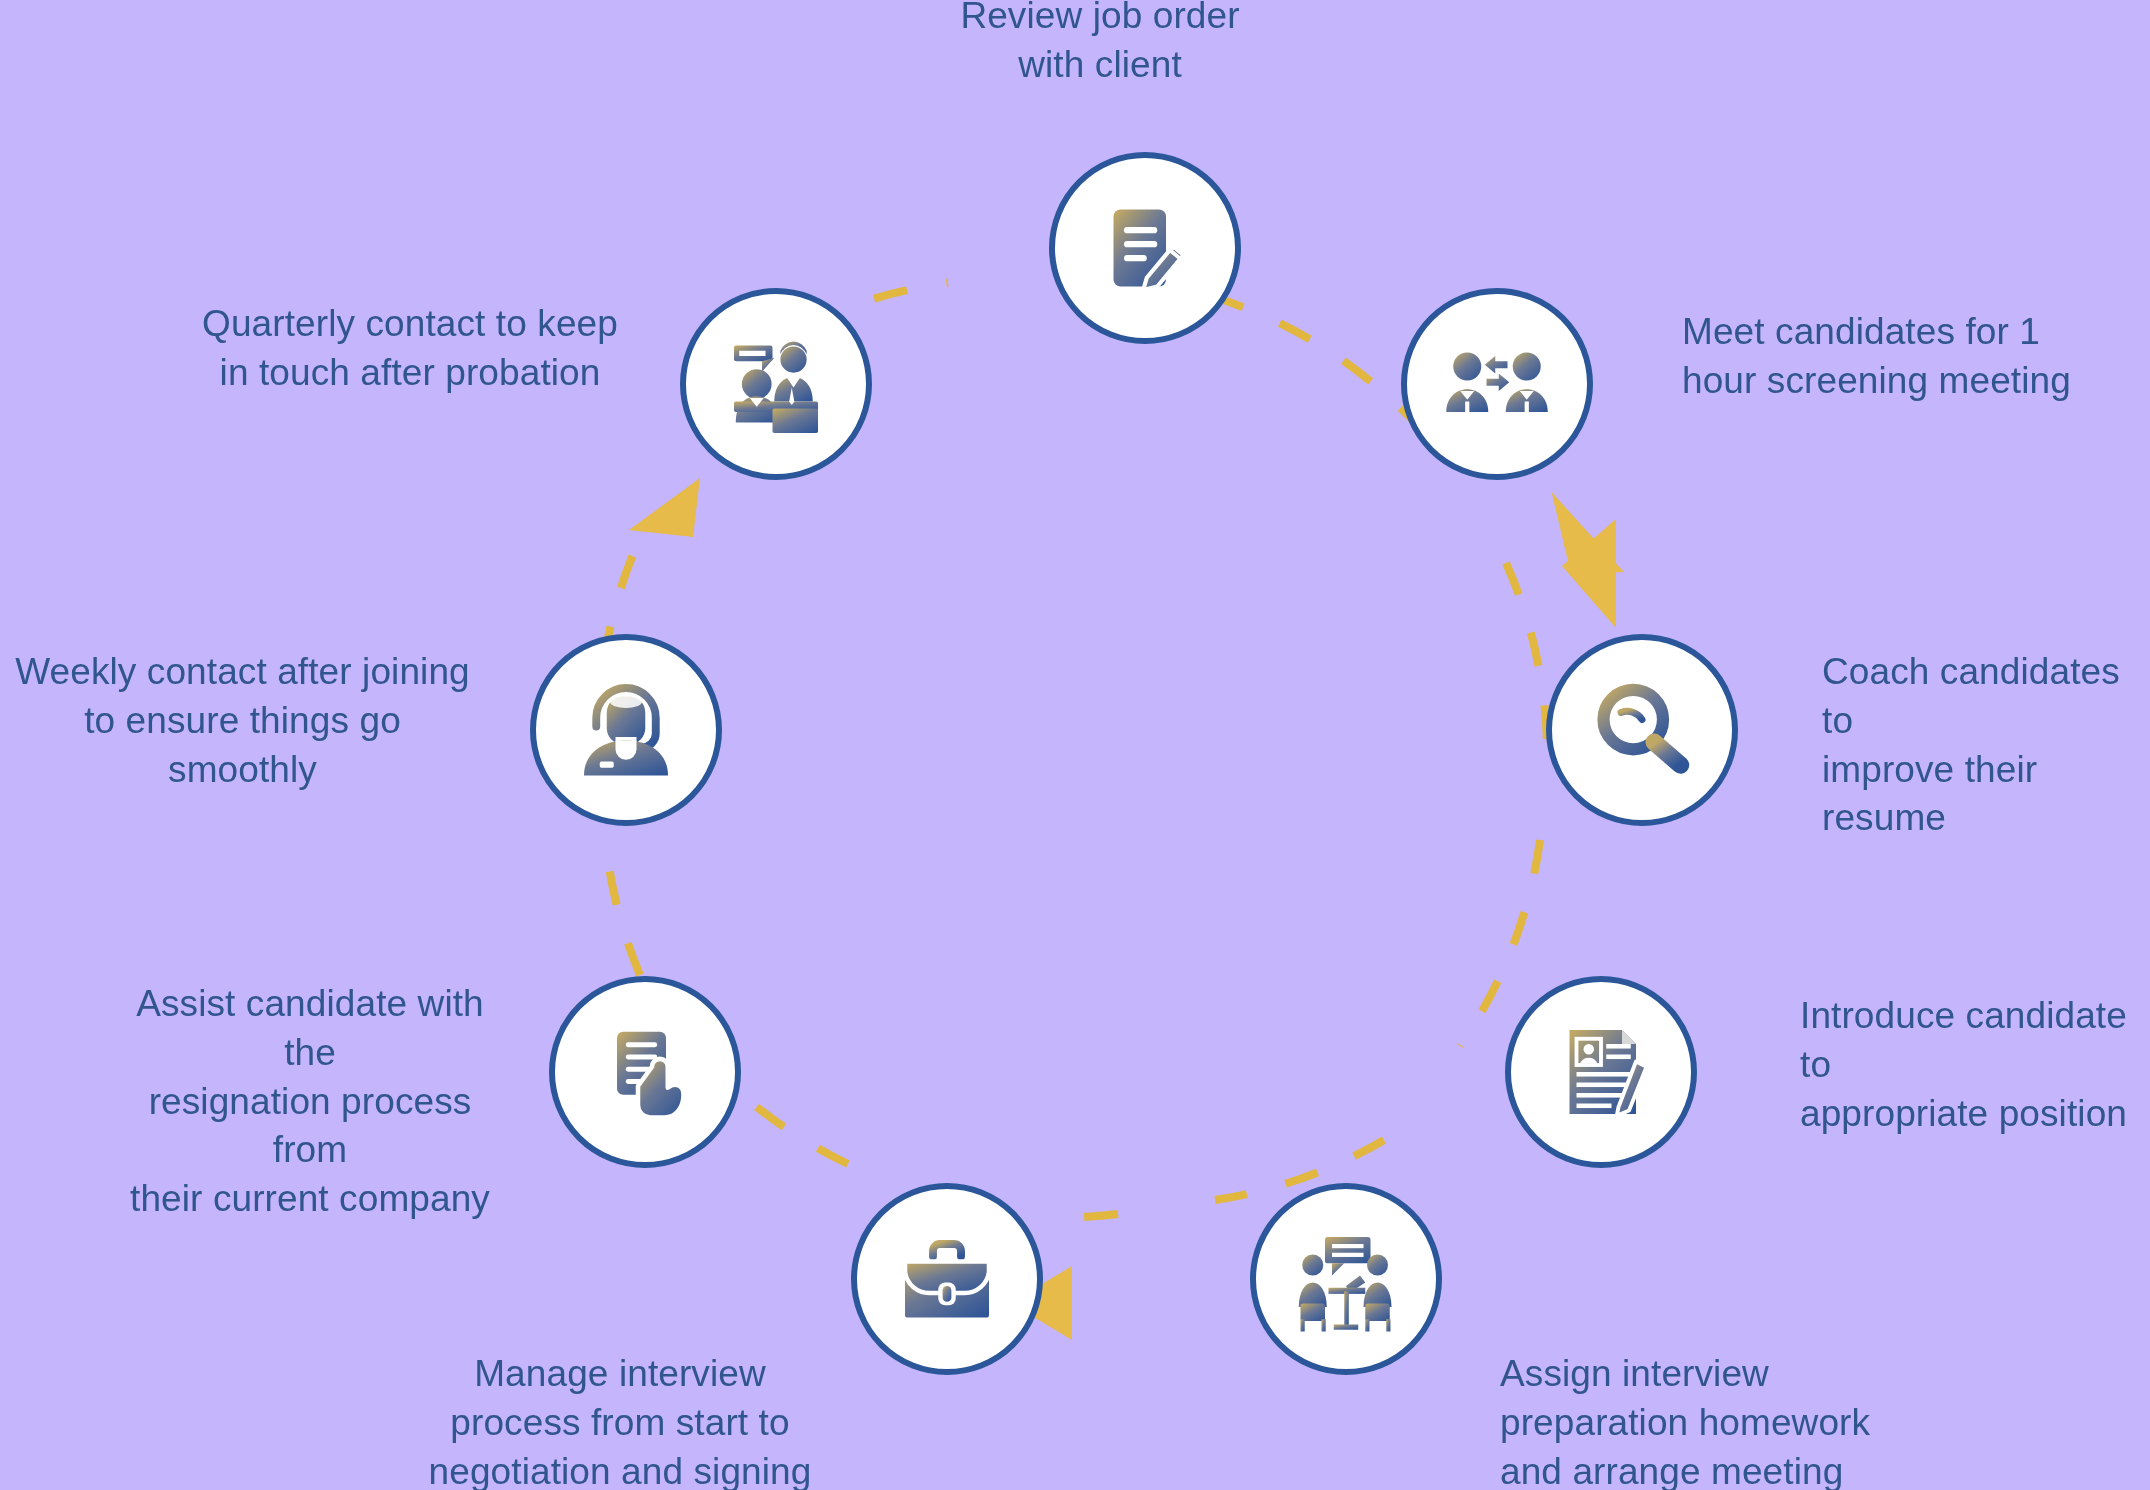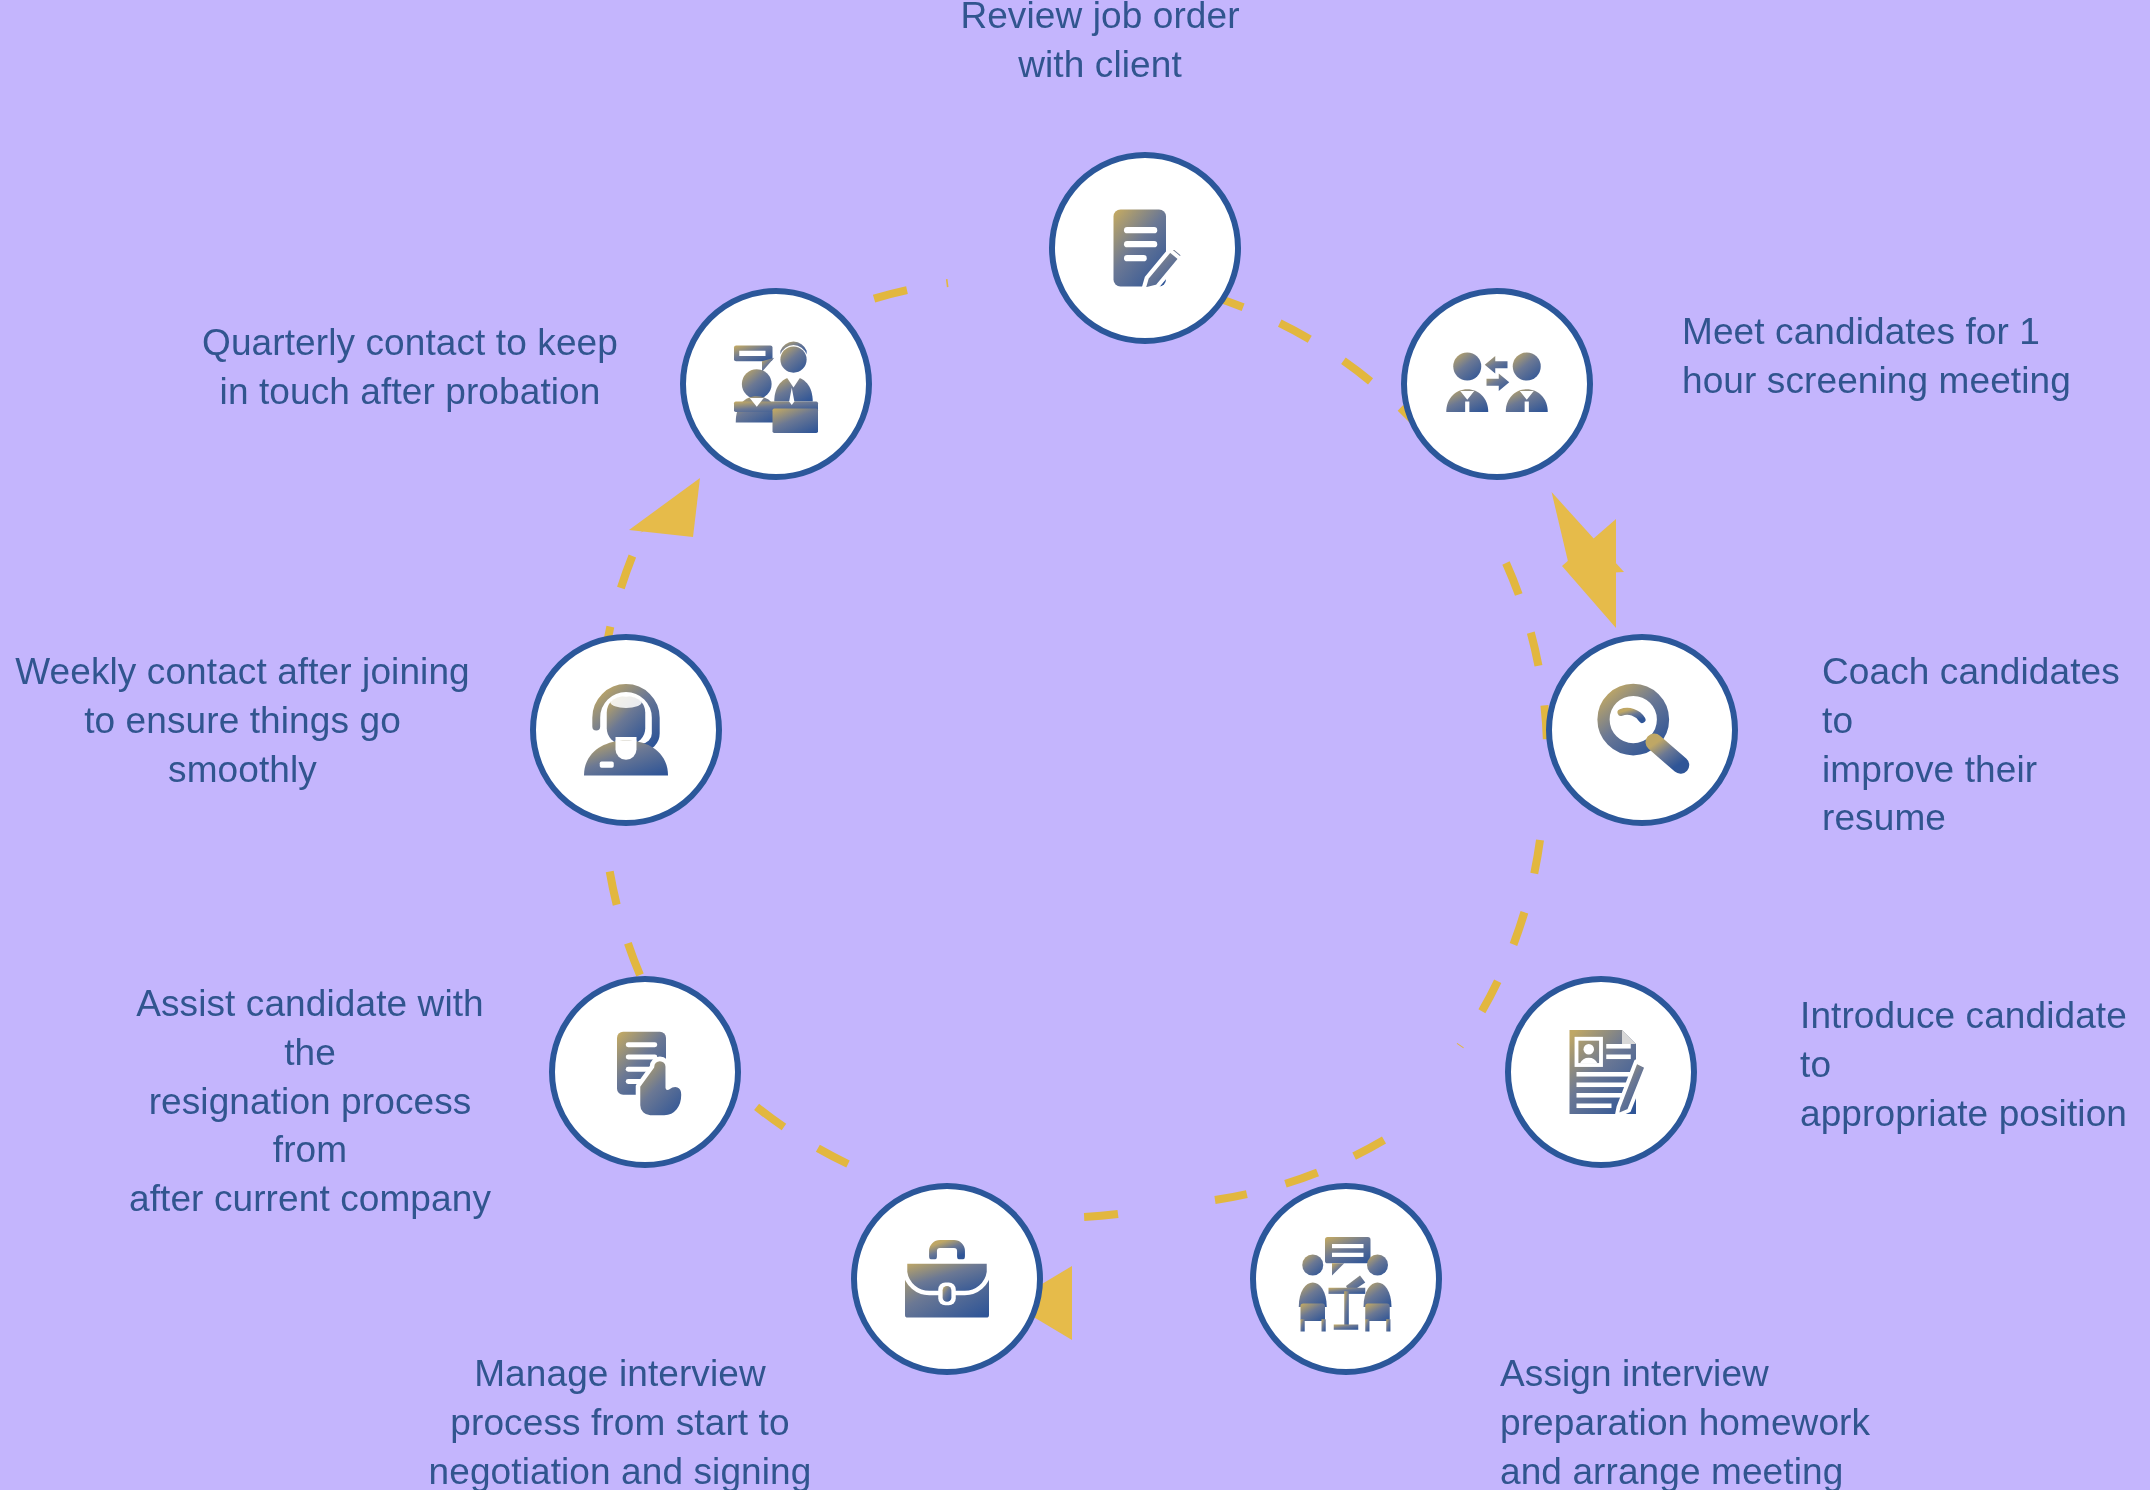--- a/index.html
+++ b/index.html
@@ -224,21 +224,21 @@
         <rect x="21" y="15" width="18" height="2.8" rx="1.4"></rect>
         <rect x="21" y="22" width="18" height="2.8" rx="1.4"></rect>
         <rect x="21" y="29" width="18" height="2.8" rx="1.4"></rect>
         <rect x="21" y="36" width="18" height="2.8" rx="1.4"></rect>
       </g>
       <path d="M36 29 a4.5 4.5 0 0 1 9 0 v12 c4 -3 9 -2 9 4 c0 7 -4 13 -11 13 h-8 a7 7 0 0 1 -7 -7 v-11 z" fill="url(#icoGrad2)" stroke="#fff" stroke-width="2.6" stroke-linejoin="round"></path>
     </svg>
   </div>
   <div class="label lbl-center" style="left:110px; top:980px; width:400px;">Assist candidate with the
 resignation process from
-after current company</div>
+their current company</div>
 
   <div class="node" style="left:530px; top:634px;">
     <svg viewBox="0 0 64 64">
       <path d="M15 30 v-5 a17 17 0 0 1 34 0 v9 a8 8 0 0 1 -8 8 h-4" fill="none" stroke="url(#icoGrad2)" stroke-width="4.5" stroke-linecap="round"></path>
       <rect x="21" y="13" width="22" height="27" rx="9" fill="url(#icoGrad2)"></rect>
       <ellipse cx="32" cy="16" rx="9" ry="3.4" fill="#fff" opacity="0.85"></ellipse>
       <path d="M26 36 h12 v7 a6 6 0 0 1 -12 0 z" fill="#fff"></path>
       <path d="M8 58 c0-13 11-20 24-20 s24 7 24 20 z" fill="url(#icoGrad2)"></path>
       <path d="M26 38 h12 v5 a6 6 0 0 1 -12 0 z" fill="#fff"></path>
       <rect x="17" y="50" width="8" height="3.5" rx="1" fill="#fff"></rect>
@@ -261,16 +261,16 @@
         <circle cx="21" cy="32" r="8.5"></circle>
         <path d="M9 54 c0-10 5-15 12-15 s12 5 12 15 z"></path>
         <rect x="8" y="42" width="48" height="6" rx="1"></rect>
         <rect x="30" y="46" width="26" height="14" rx="1"></rect>
       </g>
       <path d="M38 28 l4 6 l4 -6" fill="#fff"></path>
       <path d="M17 40 l4 5 l4 -5" fill="#fff"></path>
       <path d="M41 34 l1.5 8 l-1.5 2 l-1.5 -2 z" fill="#fff"></path>
     </svg>
   </div>
-  <div class="label lbl-center" style="left:185px; top:319px; width:450px;">Quarterly contact to keep
+  <div class="label lbl-center" style="left:185px; top:300px; width:450px;">Quarterly contact to keep
 in touch after probation</div>
 
 </div>
 
 </body></html>

